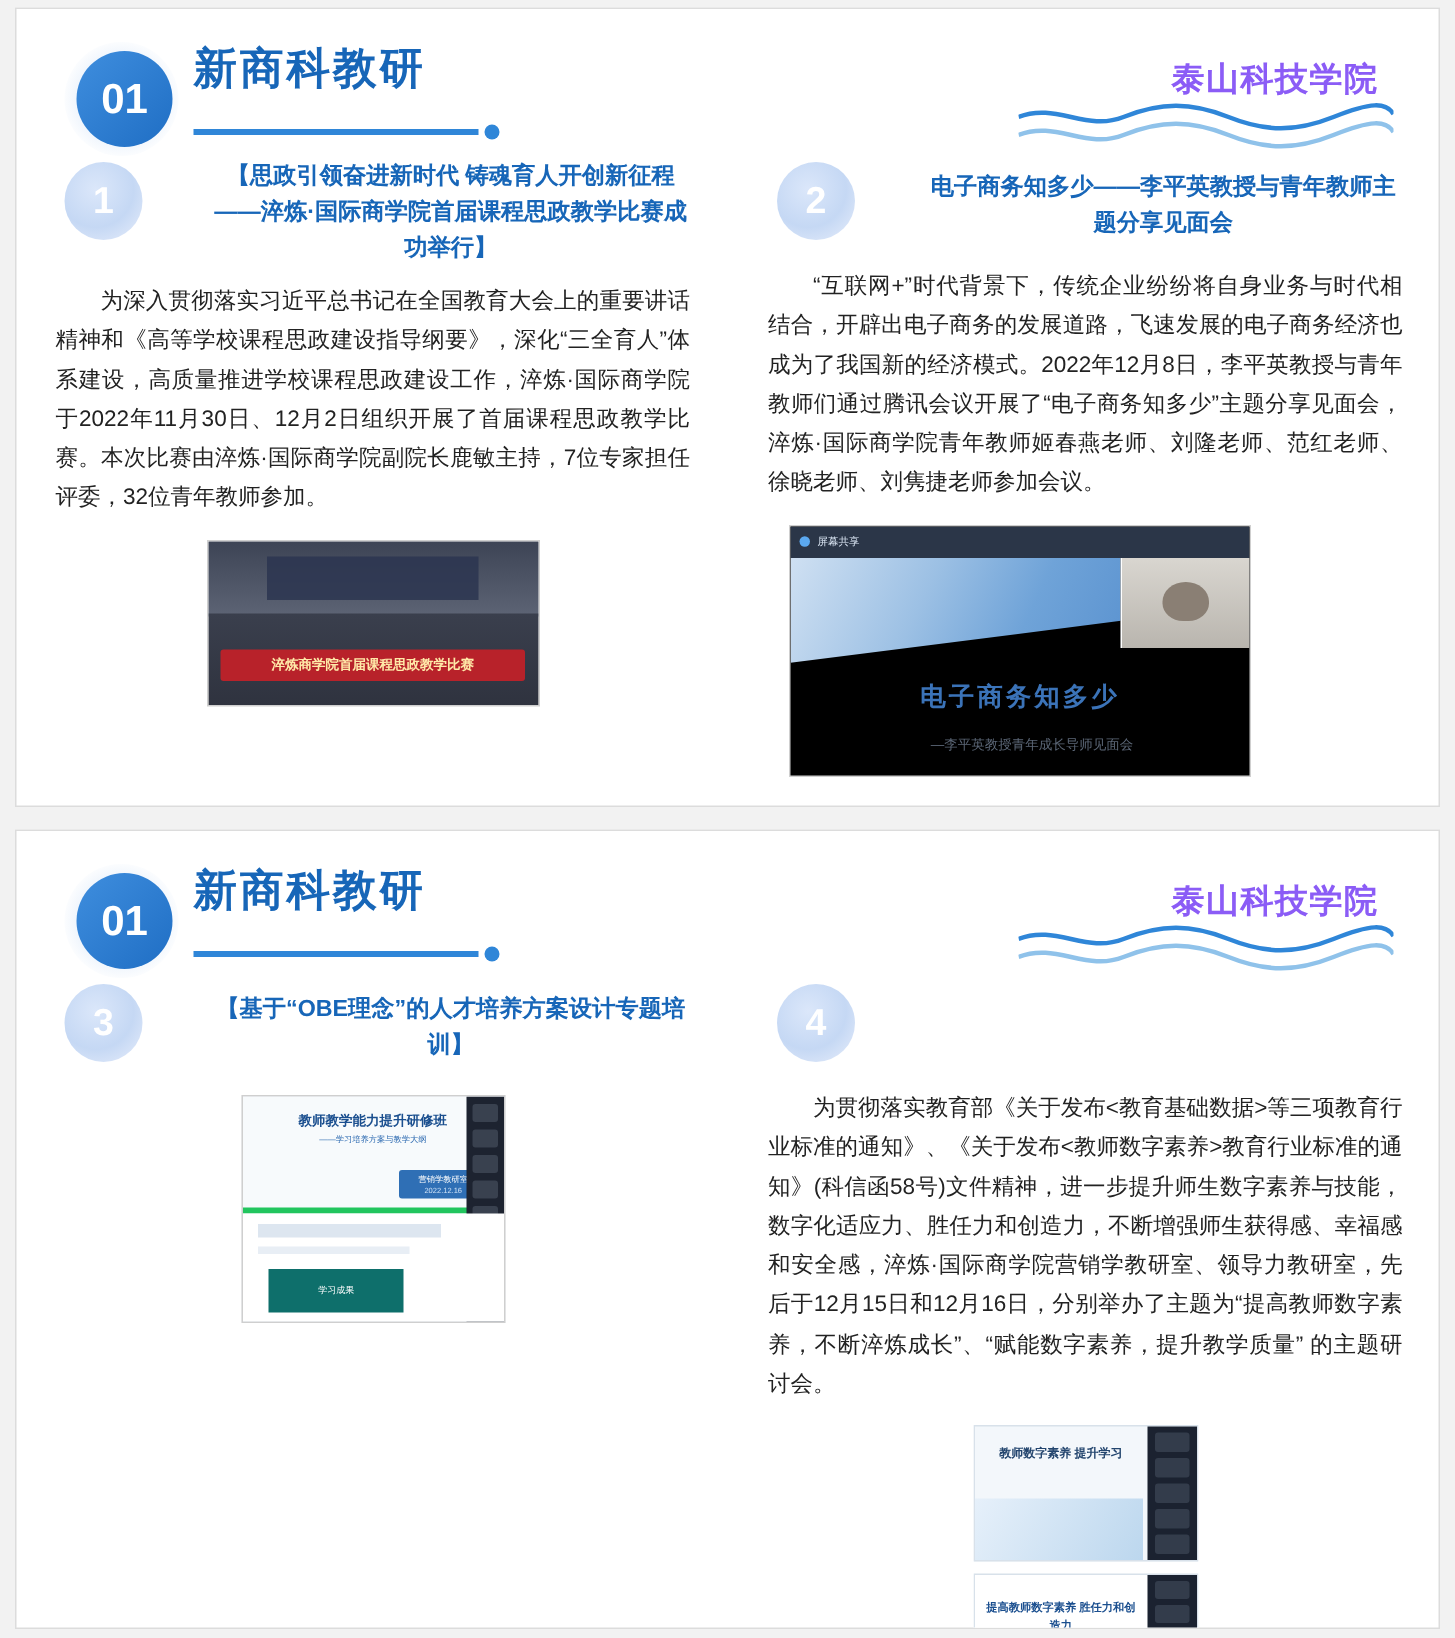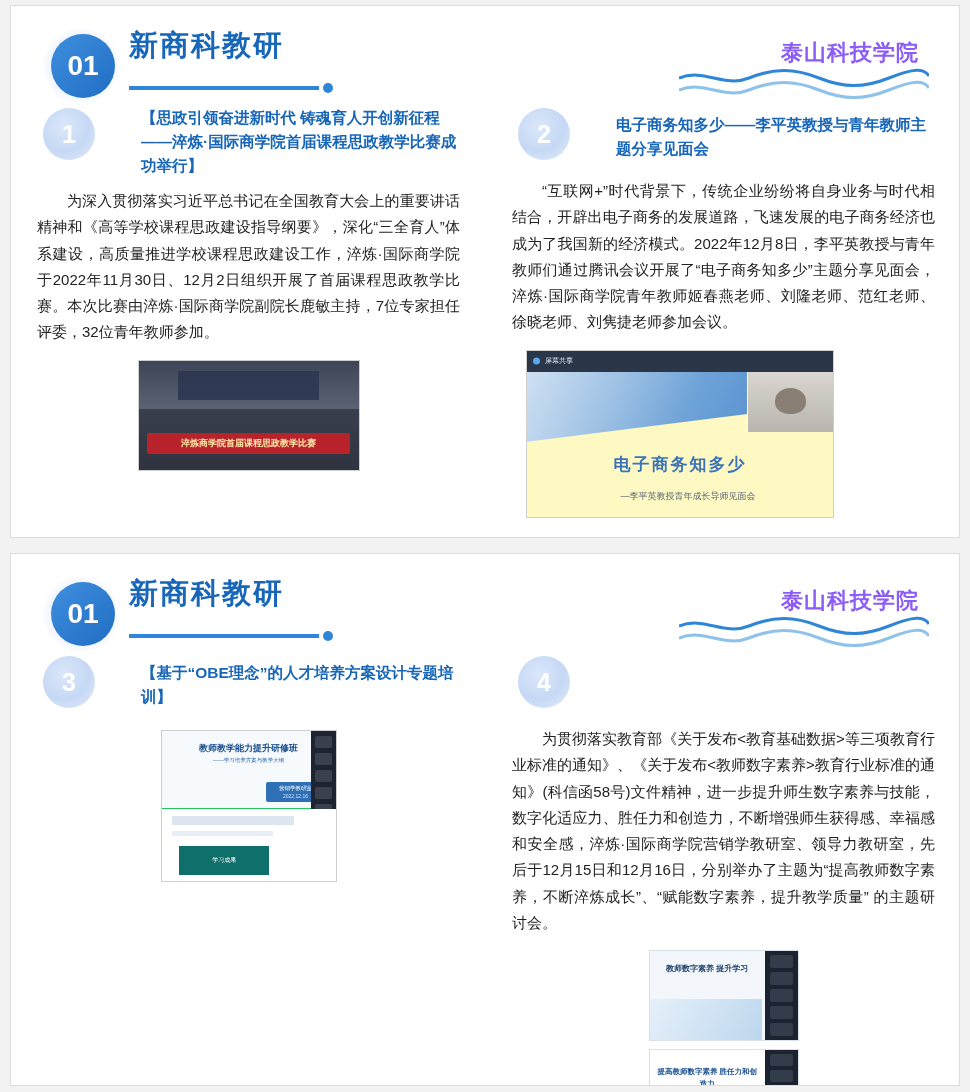--- a/index.html
+++ b/index.html
@@ -123,20 +123,21 @@
     color: #ffffff;
     font-size: 25px;
     font-weight: bold;
     display: flex; align-items: center; justify-content: center;
   }
   .item-title {
     font-size: 15.5px;
     font-weight: bold;
     color: #1766b8;
     line-height: 1.55;
+    text-align: center;
     width: 100%;
     margin-left: 40px;
   }
   .body-text {
     margin-top: 10px;
     font-size: 15px;
     line-height: 1.75;
     color: #222;
     text-align: justify;
     text-indent: 2em;
@@ -151,33 +152,33 @@
   }
   
   .ph1 { width: 222px; height: 111px; background: linear-gradient(180deg,#4b5366 0%, #6a6f7e 45%, #8d8a86 100%); }
   .ph1 .wallband { position:absolute; top:0; left:0; right:0; height:46%; background:linear-gradient(180deg,#3d4455,#5d6475); }
   .ph1 .screen { position:absolute; left:18%; top:10%; width:64%; height:26%; background:#2b3550; opacity:.85; }
   .ph1 .crowd { position:absolute; bottom:0; left:0; right:0; height:56%; background:linear-gradient(180deg,#3a3f4d 0%, #2f333f 100%); }
   .ph1 .banner { position:absolute; bottom:14%; left:4%; width:92%; height:20%; background:#b8222a; border-radius:2px; display:flex; align-items:center; justify-content:center; }
   .ph1 .banner span { color:#ffe9a8; font-size:9px; font-weight:bold; white-space:nowrap; }
 
   
-  .ph2 { width: 308px; height: 168px; background: #fef9c3; margin-left: 14px; }
+  .ph2 { width: 308px; height: 168px; background: #000000; margin-left: 14px; }
   .ph2 .topbar { position:absolute; top:0; left:0; right:0; height:13%; background:#2b3648; }
   .ph2 .topbar .dot { position:absolute; left:6px; top:50%; transform:translateY(-50%); width:7px;height:7px;border-radius:50%;background:#5ba8ef; }
   .ph2 .topbar .lbl { position:absolute; left:18px; top:50%; transform:translateY(-50%); color:#dce7f5; font-size:7px; }
   .ph2 .cam { position:absolute; right:0; top:13%; width:28%; height:36%; background:linear-gradient(180deg,#d9d6d0,#b9b5ae); border-left:1px solid #fff; }
   .ph2 .cam .head { position:absolute; left:32%; top:26%; width:36%; height:44%; border-radius:50% 50% 45% 45%; background:#8a7f74; }
   .ph2 .slidebg { position:absolute; left:0; top:13%; width:72%; height:42%; background:linear-gradient(115deg,#cfe0f2 0%, #9cc0e4 40%, #6fa3d8 70%, #5b93d0 100%); clip-path: polygon(0 0, 100% 0, 100% 60%, 0 100%); }
   .ph2 .t1 { position:absolute; left:0; right:0; top:62%; text-align:center; color:#3b73b8; font-size:17px; font-weight:bold; letter-spacing:2px; }
   .ph2 .t2 { position:absolute; left:16px; right:0; top:84%; text-align:center; color:#5b6676; font-size:9px; }
 
   
   .ph3 { width: 176px; height: 152px; background:#eef3f8; }
-  .ph3 .s-top { position:absolute; left:0; top:0; width:100%; height:52%; background:#f7fafc; border-bottom:1px solid #22c55e; }
+  .ph3 .s-top { position:absolute; left:0; top:0; width:100%; height:52%; background:#f7fafc; border-bottom:4px solid #22c55e; }
   .ph3 .s-top .h1 { position:absolute; left:0; right:0; top:14%; text-align:center; color:#1b4f8f; font-size:9px; font-weight:bold; }
   .ph3 .s-top .h2 { position:absolute; left:0; right:0; top:34%; text-align:center; color:#2d6ab1; font-size:5.5px; }
   .ph3 .s-top .box { position:absolute; right:6%; bottom:8%; width:34%; height:26%; background:#2f6fb5; border-radius:2px; }
   .ph3 .s-top .box .bt { position:absolute; left:0; right:0; top:16%; text-align:center; color:#fff; font-size:5.5px; }
   .ph3 .s-top .box .bd { position:absolute; left:0; right:0; bottom:12%; text-align:center; color:#cfe2f7; font-size:5px; }
   .ph3 .strip { position:absolute; right:0; top:0; width:14%; height:100%; background:#1d2330; }
   .ph3 .strip i { display:block; margin:5px auto; width:70%; height:12px; background:#39414f; border-radius:2px; }
   .ph3 .s-bot { position:absolute; left:0; bottom:0; width:100%; height:48%; background:#ffffff; }
   .ph3 .s-bot .doc { position:absolute; left:6%; top:10%; width:70%; height:12%; background:#dde6f0; }
   .ph3 .s-bot .doc2 { position:absolute; left:6%; top:30%; width:58%; height:8%; background:#e8eef5; }

